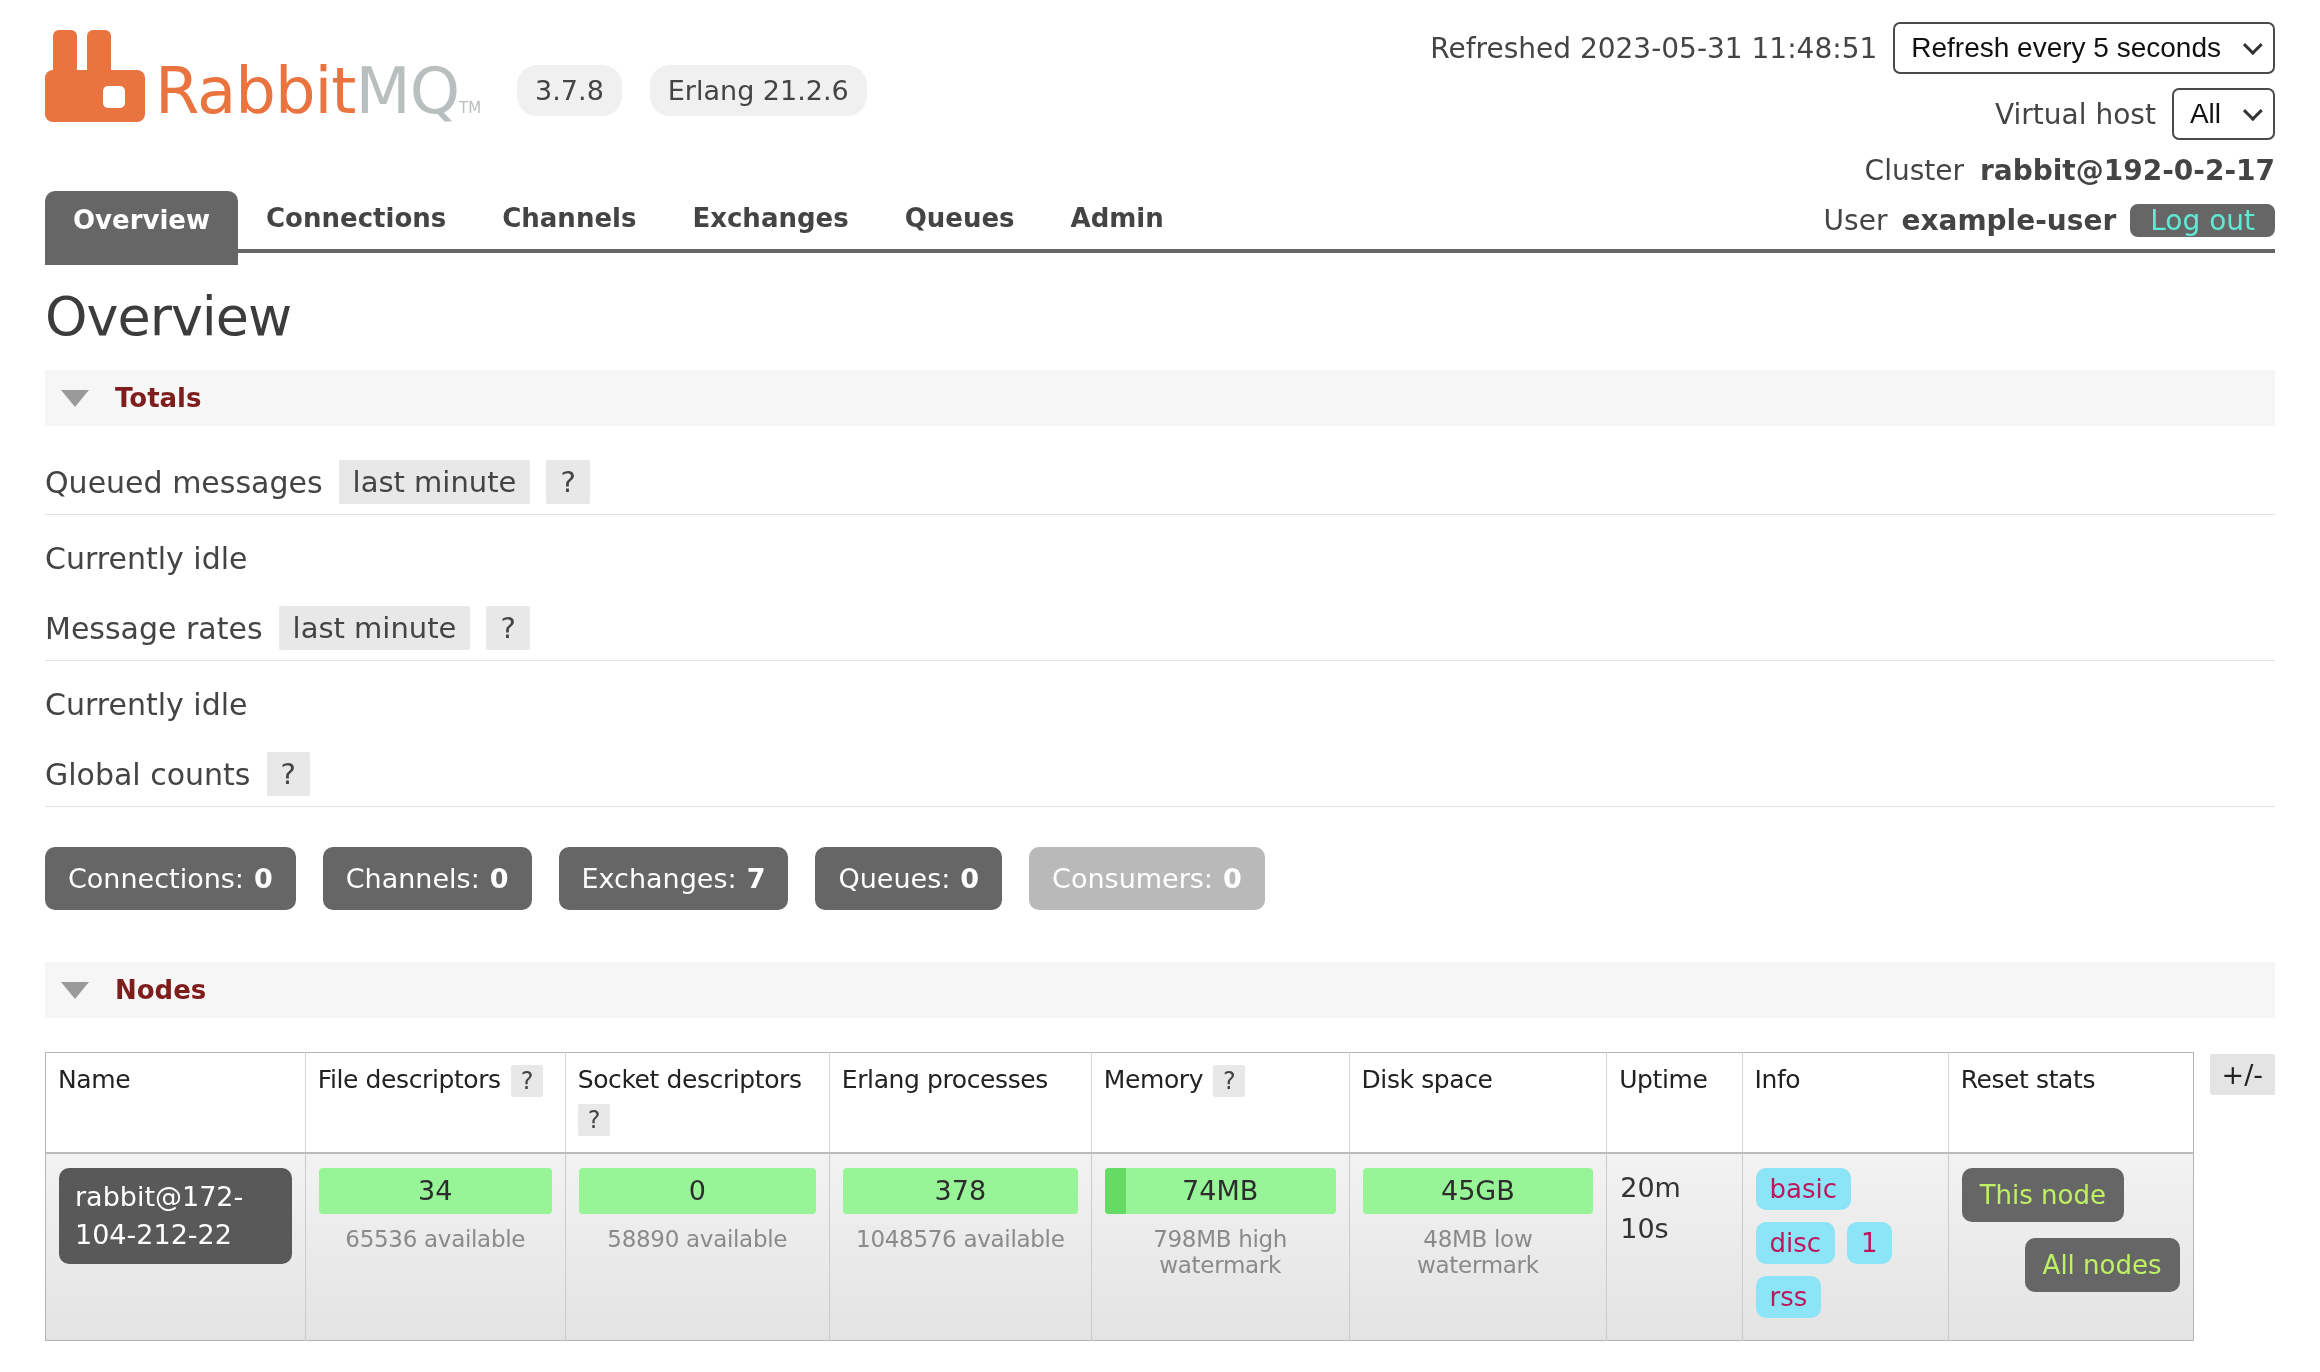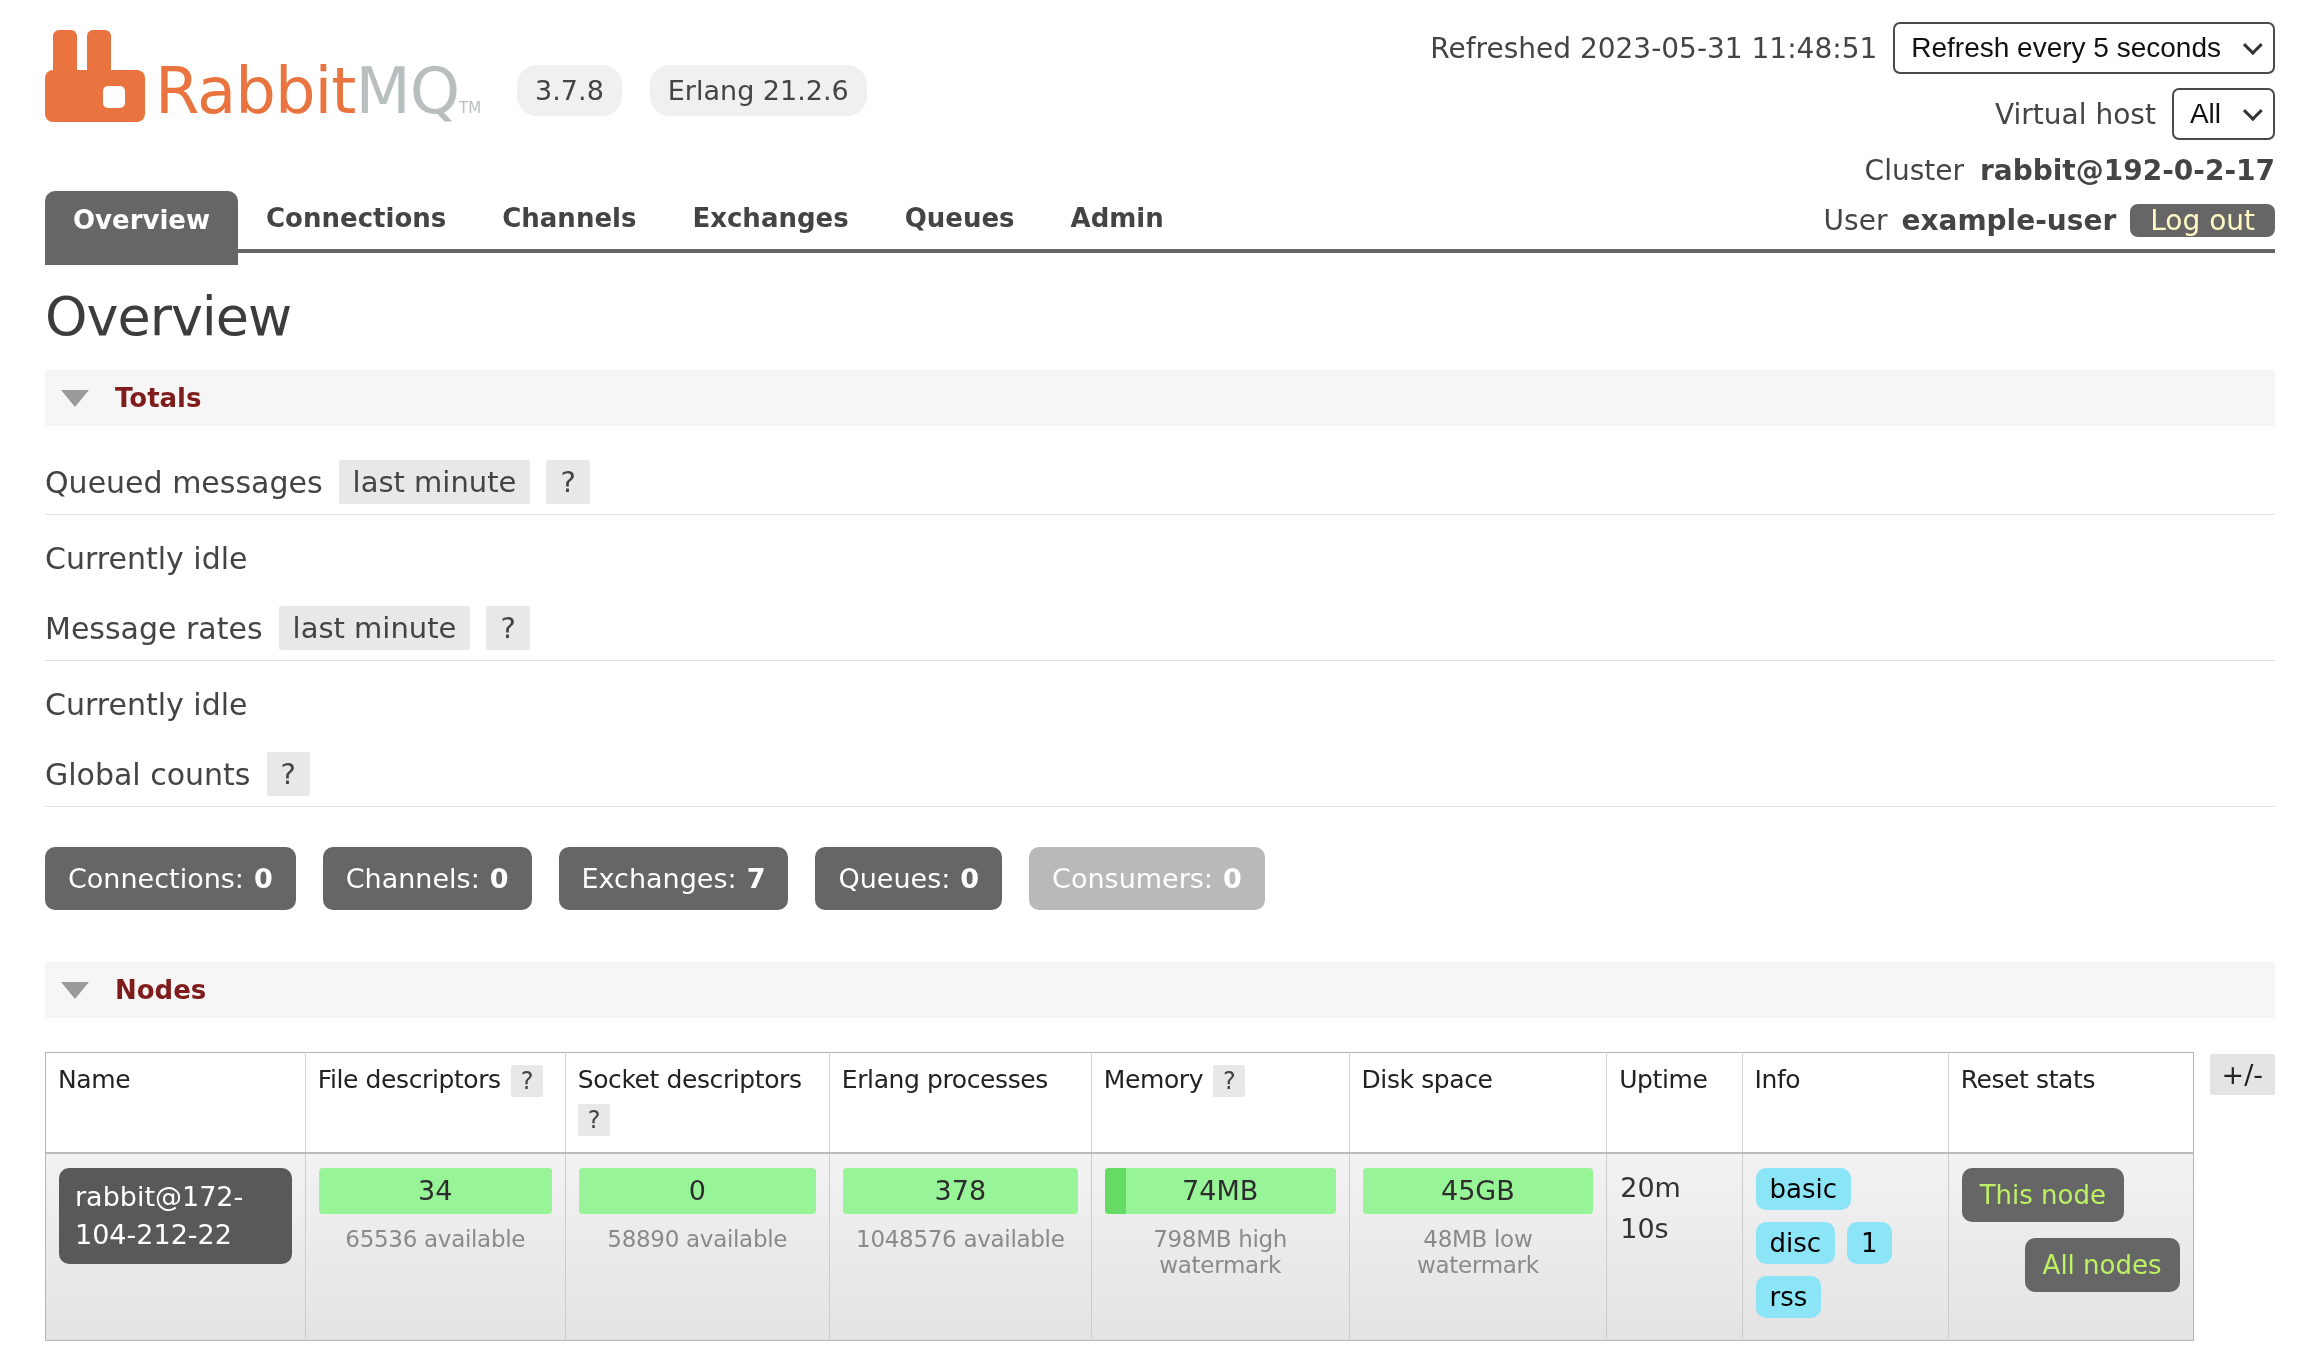--- a/index.html
+++ b/index.html
@@ -22,21 +22,21 @@
   .wordmark .mq { color: #b9bfbf; }
   .wordmark .tm { font-size: 15px; color: #b9bfbf; letter-spacing: 0; }
   .version-badges { display: flex; gap: 28px; padding-bottom: 6px; }
   .v-badge { background: #f0f0f0; color: #444; border-radius: 20px; padding: 10px 18px; font-size: 27px; }
 
   .meta { display: flex; flex-direction: column; align-items: flex-end; gap: 14px; font-size: 28px; }
   .meta-row { display: flex; align-items: center; gap: 16px; }
   .selectbox { display: inline-flex; align-items: center; gap: 22px; border: 2px solid #4a4a4a; border-radius: 7px; background: #fff; color: #111; padding: 8px 16px; font-size: 28px; font-family: "Liberation Sans", sans-serif; }
   .chev { width: 14px; height: 14px; border-right: 3px solid #333; border-bottom: 3px solid #333; transform: rotate(45deg) translateY(-4px); }
   .bold { font-weight: bold; }
-  .btn-dark { background: #666; color: #fef9c3; border: none; border-radius: 8px; padding: 0 20px; font-size: 28px; font-family: "DejaVu Sans", sans-serif; }
+  .btn-dark { background: #666; color: #5eead4; border: none; border-radius: 8px; padding: 0 20px; font-size: 28px; font-family: "DejaVu Sans", sans-serif; }
 
   
   .nav { margin-top: 2px; border-bottom: 4px solid #666; display: flex; justify-content: space-between; align-items: flex-end; }
   .tabs { display: flex; align-items: flex-end; }
   .tab { font-size: 26px; font-weight: bold; color: #444; padding: 14px 28px 16px 28px; }
   .tab.active { background: #666; color: #fff; border-radius: 10px 10px 0 0; margin-bottom: -16px; padding-bottom: 30px; }
   .userline { display: flex; align-items: center; gap: 14px; font-size: 28px; padding-bottom: 12px; }
 
   
   h1.pagetitle { font-size: 54px; font-weight: 400; color: #3c3c3c; margin: 32px 0 22px 0; letter-spacing: -1px; }
@@ -65,21 +65,21 @@
   .help-badge { background: #e8e8e8; color: #444; padding: 2px 10px; font-size: 24px; border-radius: 2px; }
 
   .node-name { display: inline-block; background: #595959; color: #fff; border-radius: 10px; padding: 10px 16px; font-size: 27px; line-height: 1.4; max-width: 100%; overflow-wrap: anywhere; }
   .bar { position: relative; height: 46px; background: #97f597; border-radius: 4px; overflow: hidden; text-align: center; line-height: 46px; font-size: 27px; color: #2d2d2d; }
   .bar .seg { position: absolute; left: 0; top: 0; bottom: 0; background: #64dc64; }
   .seg-memory { width: 9%; }
   .bar .bar-label { position: relative; }
   .sub-label { text-align: center; color: #8a8a8a; font-size: 23px; margin-top: 12px; letter-spacing: -0.3px; }
   .uptime-cell { font-size: 27px; color: #333; line-height: 1.5; }
   .info-badges { display: flex; flex-wrap: wrap; gap: 12px; max-width: 170px; }
-  .i-badge { background: #8ce4f7; color: #000000; border-radius: 10px; padding: 6px 14px; font-size: 26px; }
+  .i-badge { background: #8ce4f7; color: #be185d; border-radius: 10px; padding: 6px 14px; font-size: 26px; }
   .reset-cell { display: flex; flex-direction: column; gap: 16px; }
   .reset-btn { background: #666; color: #bef264; border: none; border-radius: 10px; padding: 12px 18px; font-size: 26px; font-family: "DejaVu Sans", sans-serif; }
   .reset-this { align-self: flex-start; }
   .reset-all { align-self: flex-end; }
   .plusminus { background: #e4e4e4; color: #222; font-size: 27px; padding: 5px 12px; border-radius: 2px; margin-top: 2px; }
 </style>
 </head>
 <body>
 
 <div class="page">

